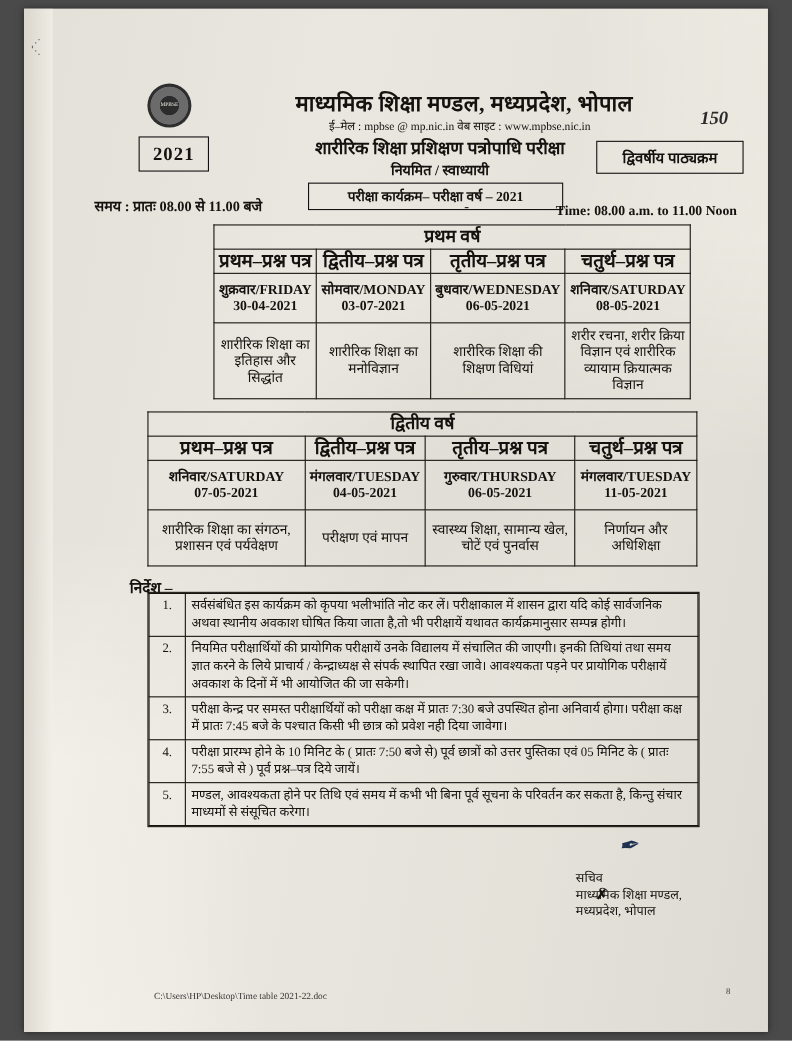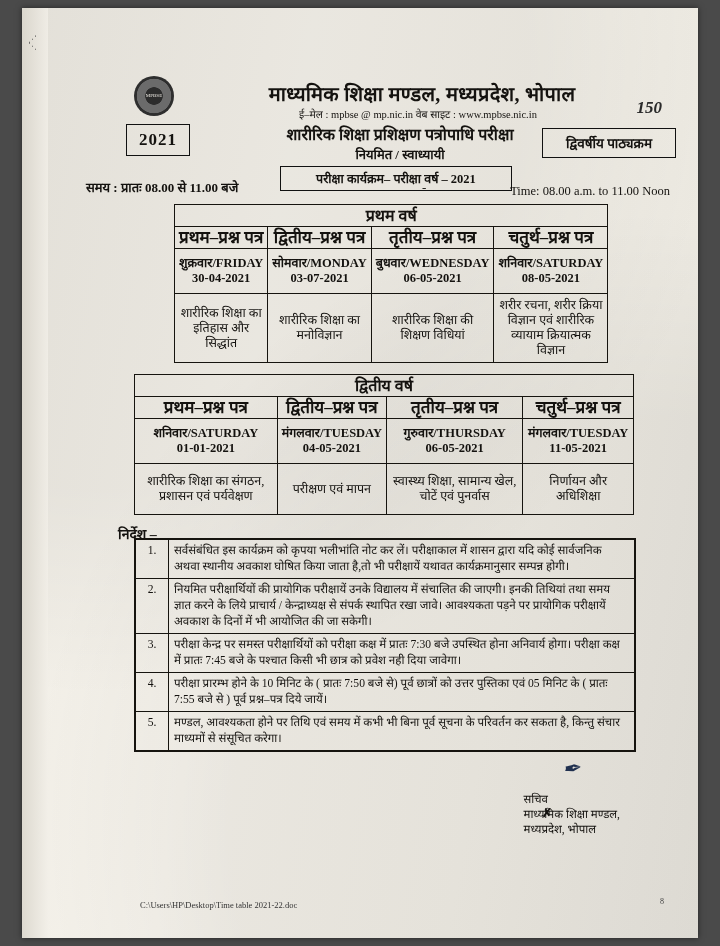--- a/index.html
+++ b/index.html
@@ -65,21 +65,21 @@
   }
   .examline{
     position:absolute;left:258px;top:158px;width:230px;height:23px;
     border:1.3px solid #111;display:flex;align-items:center;justify-content:center;
     font-size:12.5px;font-weight:bold;
   }
   .time-left{
     position:absolute;left:64px;top:170px;font-size:13px;font-weight:bold;
   }
   .time-right{
-    position:absolute;right:28px;top:176px;font-size:12.5px;font-weight:normal;
+    position:absolute;right:28px;top:176px;font-size:12.5px;font-weight:bold;
   }
   .dash-mid{position:absolute;left:400px;top:172px;font-size:13px;}
   
   .tblwrap{position:absolute;}
   table.sched{
     border-collapse:collapse;width:100%;
     font-size:12px;
   }
   table.sched td{
     border:1.3px solid #16140f;
@@ -136,21 +136,21 @@
   <div class="h-sub1">ई–मेल : mpbse @ mp.nic.in   वेब साइट : www.mpbse.nic.in</div>
   <div class="h-title2">शारीरिक शिक्षा प्रशिक्षण पत्रोपाधि परीक्षा</div>
   <div class="h-sub2">नियमित / स्वाध्यायी</div>
   <div class="badge150">150</div>
   <div class="rightbox">द्विवर्षीय पाठ्यक्रम</div>
   <div class="examline">परीक्षा कार्यक्रम– परीक्षा वर्ष – 2021</div>
   <div class="time-left">समय : प्रातः 08.00 से 11.00 बजे</div>
   <div class="dash-mid">-</div>
   <div class="time-right">Time:  08.00 a.m. to 11.00 Noon</div>
 
-  <div class="tblwrap" style="left:104px;top:196px;width:424px;padding-left:48px;">
+  <div class="tblwrap" style="left:124px;top:196px;width:424px;padding-left:48px;">
     <table class="sched">
       <tbody>
           <tr>
             <td colspan="4" class="yearhead">प्रथम वर्ष</td>
           </tr>
       <tr class="colhead">
         <td>प्रथम–प्रश्न पत्र</td>
         <td>द्वितीय–प्रश्न पत्र</td>
         <td>तृतीय–प्रश्न पत्र</td>
         <td>चतुर्थ–प्रश्न पत्र</td>
@@ -177,21 +177,21 @@
           <tr>
             <td colspan="4" class="yearhead">द्वितीय वर्ष</td>
           </tr>
       <tr class="colhead">
         <td>प्रथम–प्रश्न पत्र</td>
         <td>द्वितीय–प्रश्न पत्र</td>
         <td>तृतीय–प्रश्न पत्र</td>
         <td>चतुर्थ–प्रश्न पत्र</td>
       </tr>
       <tr class="dayrow">
-        <td><span>शनिवार/SATURDAY</span><br><span>01-01-2021</span></td>
+        <td><span>शनिवार/SATURDAY</span><br><span>07-05-2021</span></td>
         <td><span>मंगलवार/TUESDAY</span><br><span>04-05-2021</span></td>
         <td><span>गुरुवार/THURSDAY</span><br><span>06-05-2021</span></td>
         <td><span>मंगलवार/TUESDAY</span><br><span>11-05-2021</span></td>
       </tr>
       <tr class="subjrow2">
         <td>शारीरिक शिक्षा का संगठन, प्रशासन एवं पर्यवेक्षण</td>
         <td>परीक्षण एवं मापन</td>
         <td>स्वास्थ्य शिक्षा, सामान्य खेल, चोटें एवं पुनर्वास</td>
         <td>निर्णायन और अधिशिक्षा</td>
       </tr>

